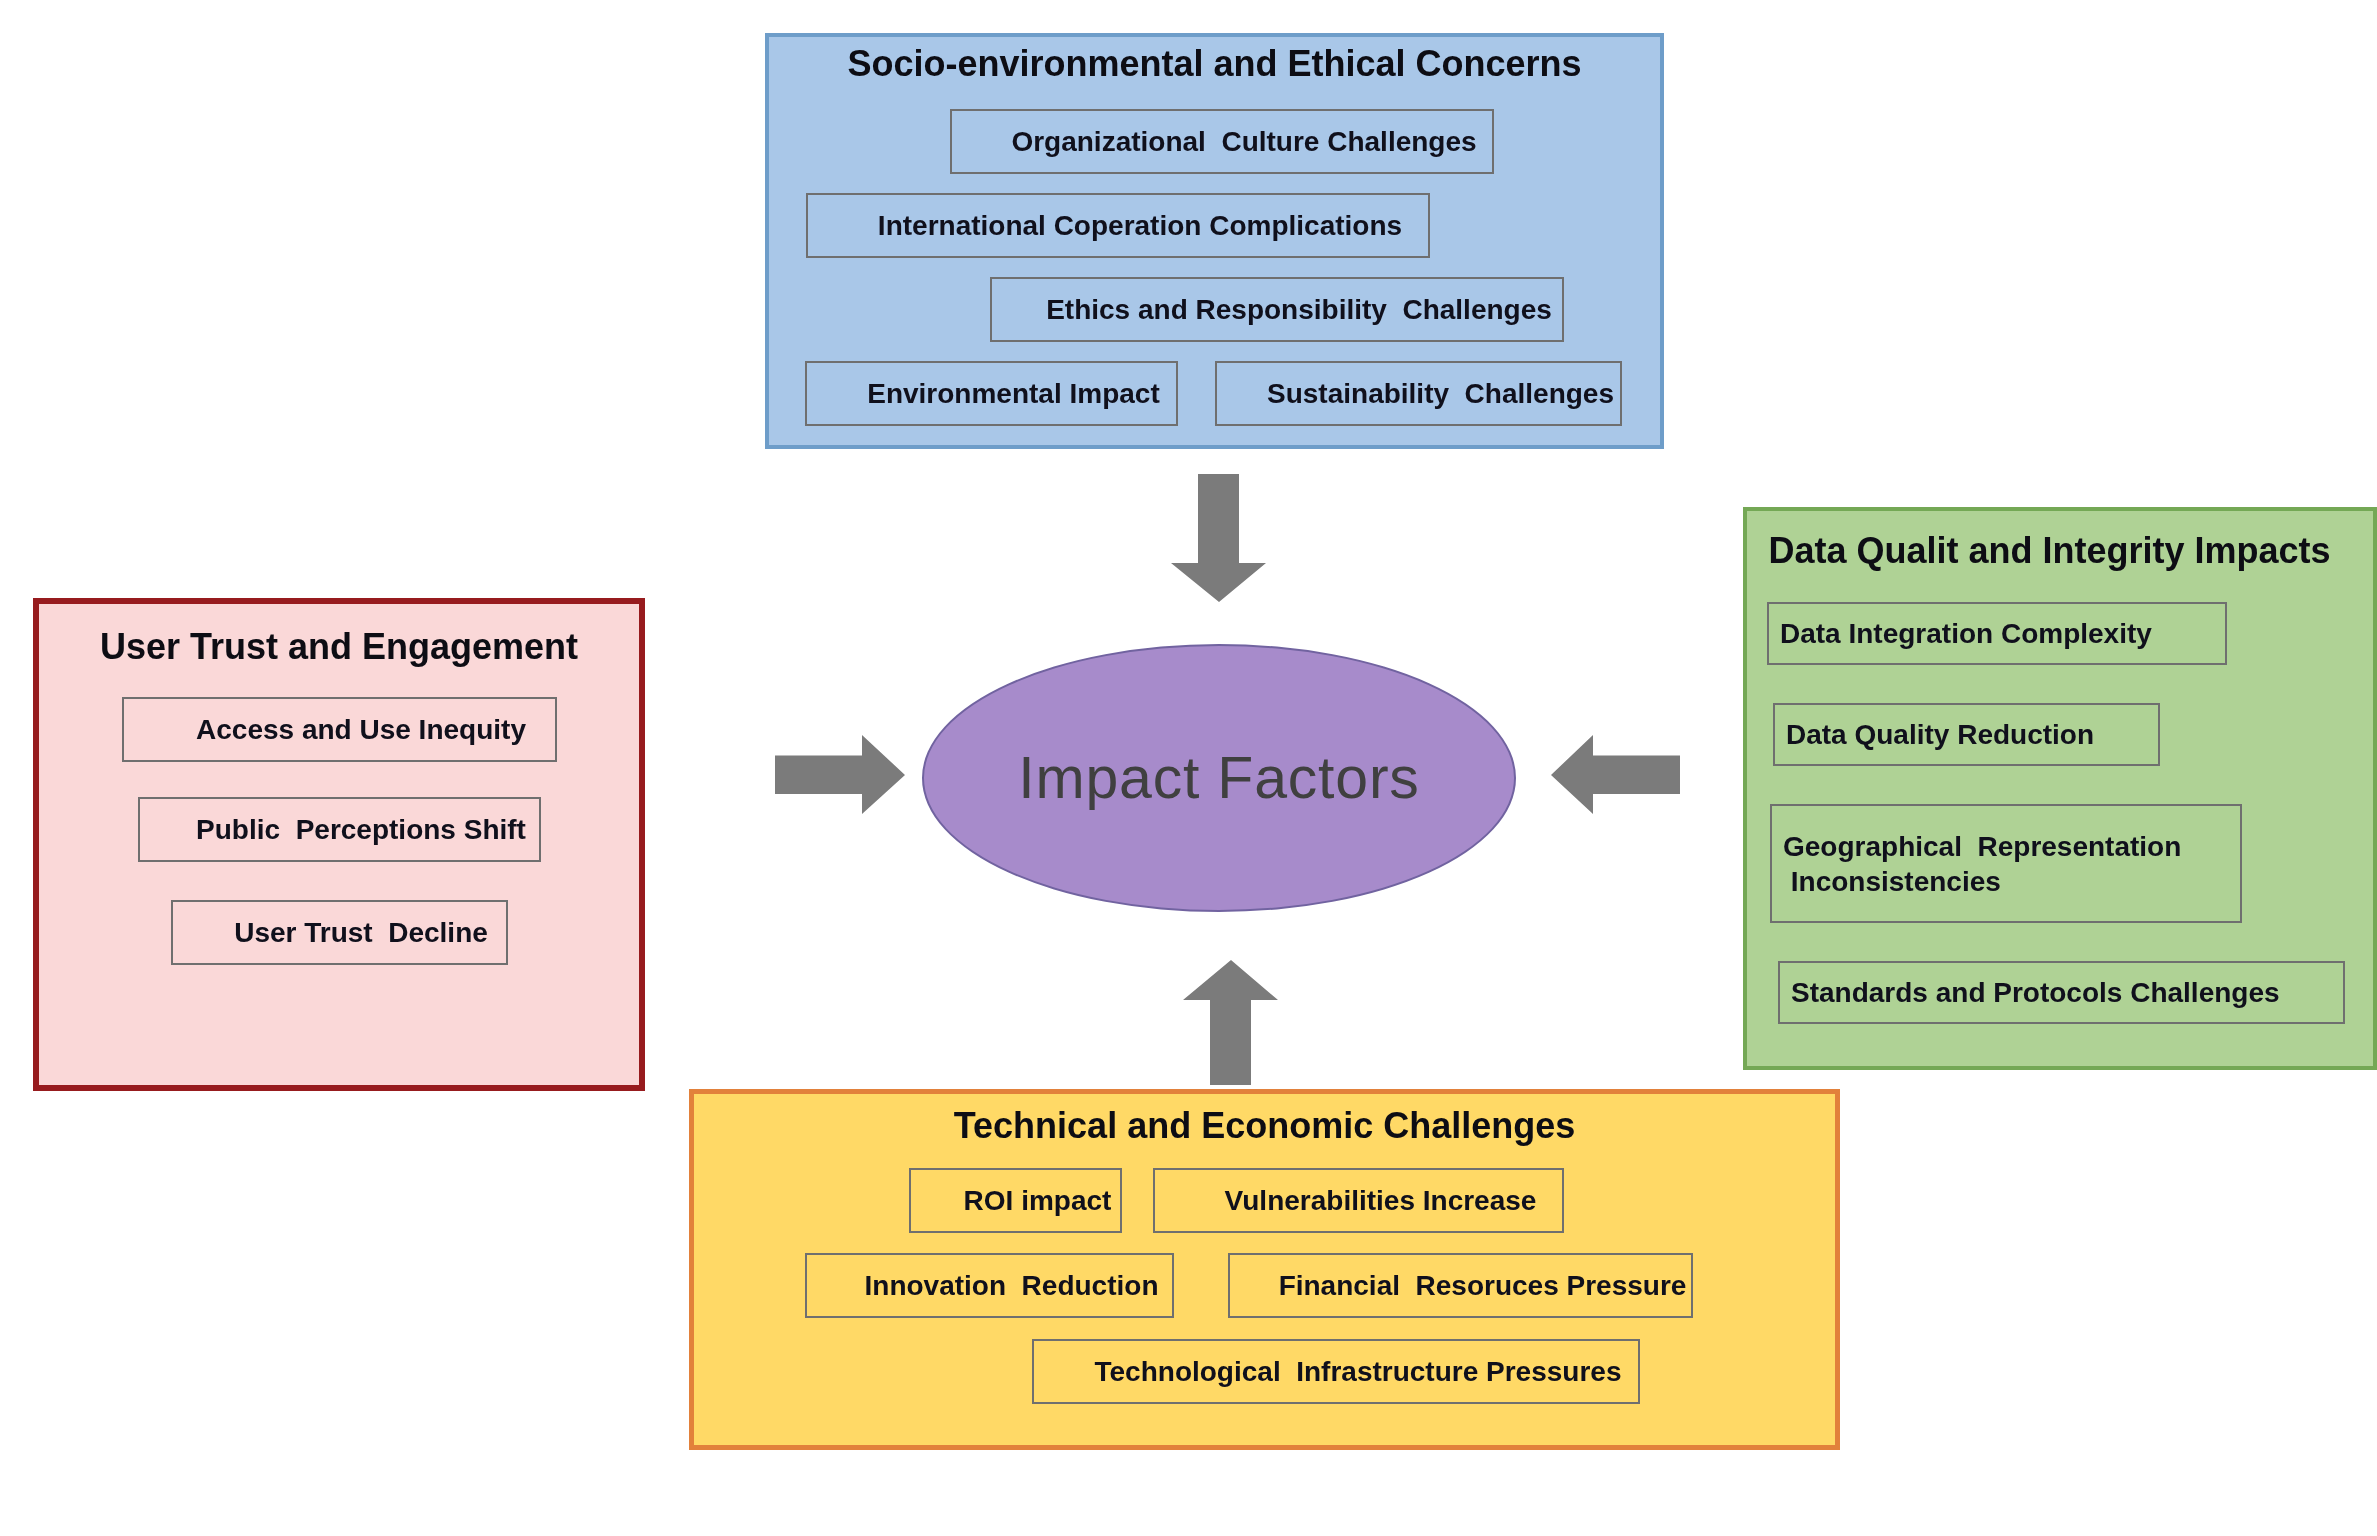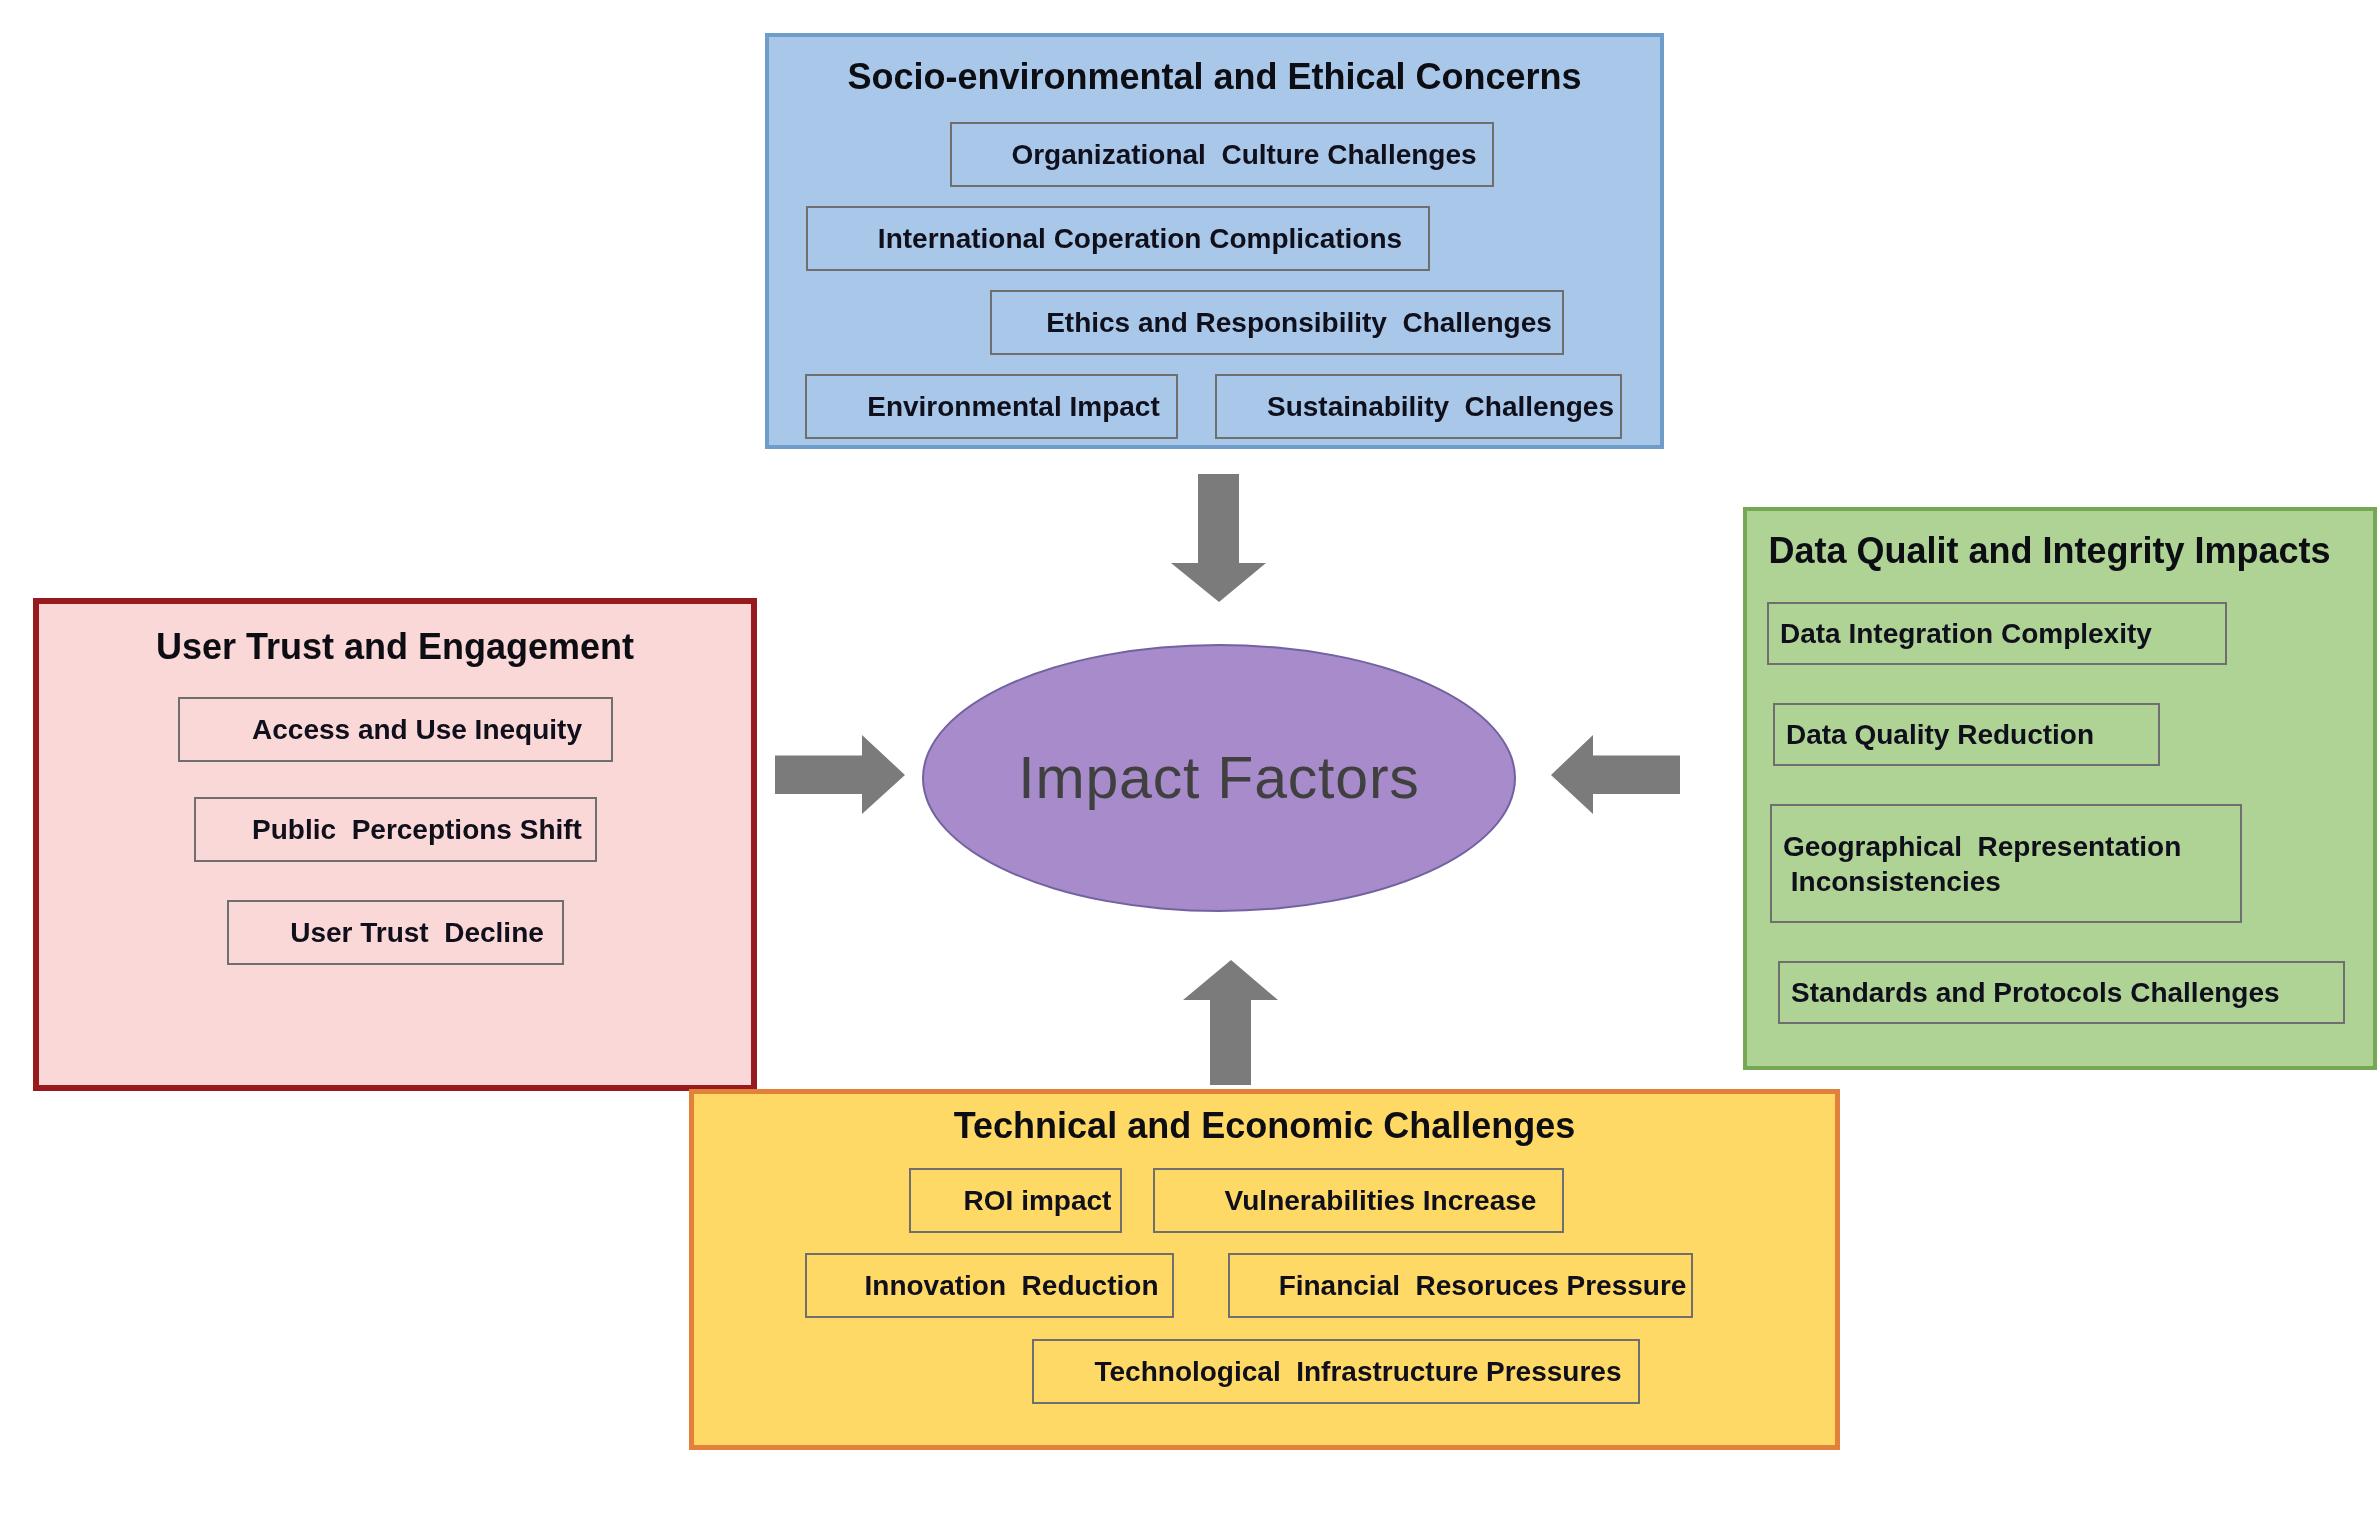--- a/index.html
+++ b/index.html
@@ -41,35 +41,35 @@
     padding-left: 44px;
   }
   .row { display: flex; }
 
   
   .panel-top {
     left: 765px; top: 33px; width: 899px; height: 416px;
     background: var(--top-fill, #A9C7E8);
     border: 4.8px solid var(--top-border, #6E9DC9);
   }
-  .panel-top .panel-title { margin-top: 19px; }
+  .panel-top .panel-title { margin-top: 6px; }
   .panel-top .item { background: var(--top-fill, #A9C7E8); height: 65px; }
   .panel-top .row-1 { margin: 24px 0 0 181px; }
   .panel-top .row-2 { margin: 19px 0 0 37px; }
   .panel-top .row-3 { margin: 19px 0 0 221px; }
   .panel-top .row-4 { margin: 19px 0 0 36px; gap: 37px; }
   .panel-top .w1 { width: 544px; }
   .panel-top .w2 { width: 624px; }
   .panel-top .w3 { width: 574px; }
   .panel-top .w4a { width: 373px; }
   .panel-top .w4b { width: 407px; }
 
   
   .panel-left {
-    left: 33px; top: 598px; width: 724px; height: 493px;
+    left: 33px; top: 598px; width: 612px; height: 493px;
     background: var(--left-fill, #FAD8D8);
     border: 6.3px solid var(--left-border, #971B1E);
     align-items: center;
   }
   .panel-left .panel-title { margin-top: 22px; }
   .panel-left .item { background: var(--left-fill, #FAD8D8); height: 65px; }
   .panel-left .i1 { width: 435px; margin-top: 28.5px; }
   .panel-left .i2 { width: 403px; margin-top: 35px; }
   .panel-left .i3 { width: 555px; margin-top: 38px; }
   .panel-left .i4 { width: 337px; margin-top: 38px; }

